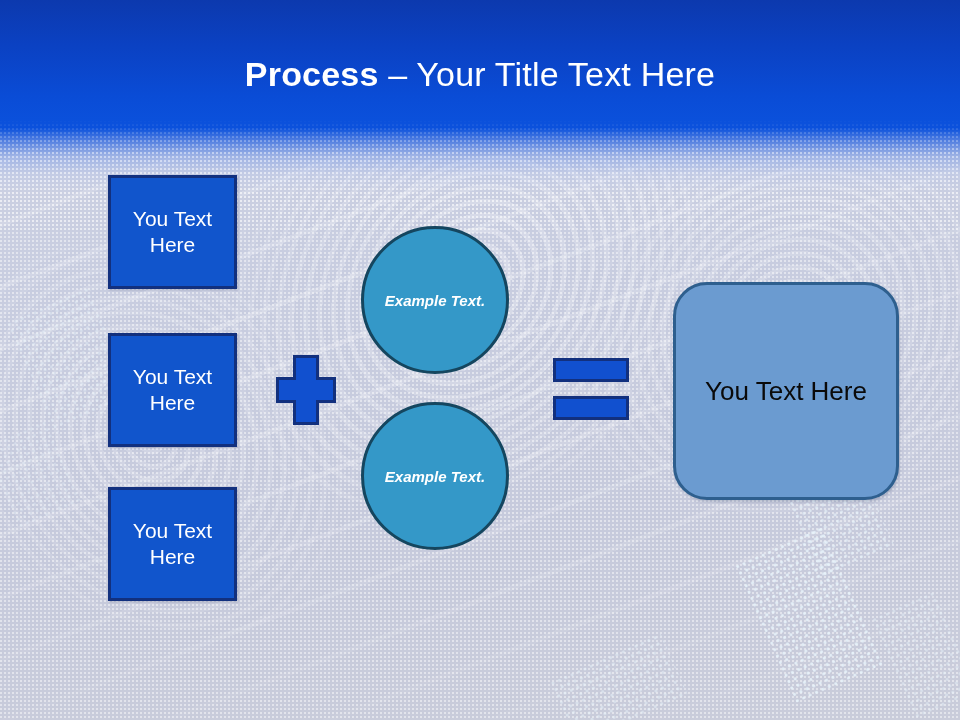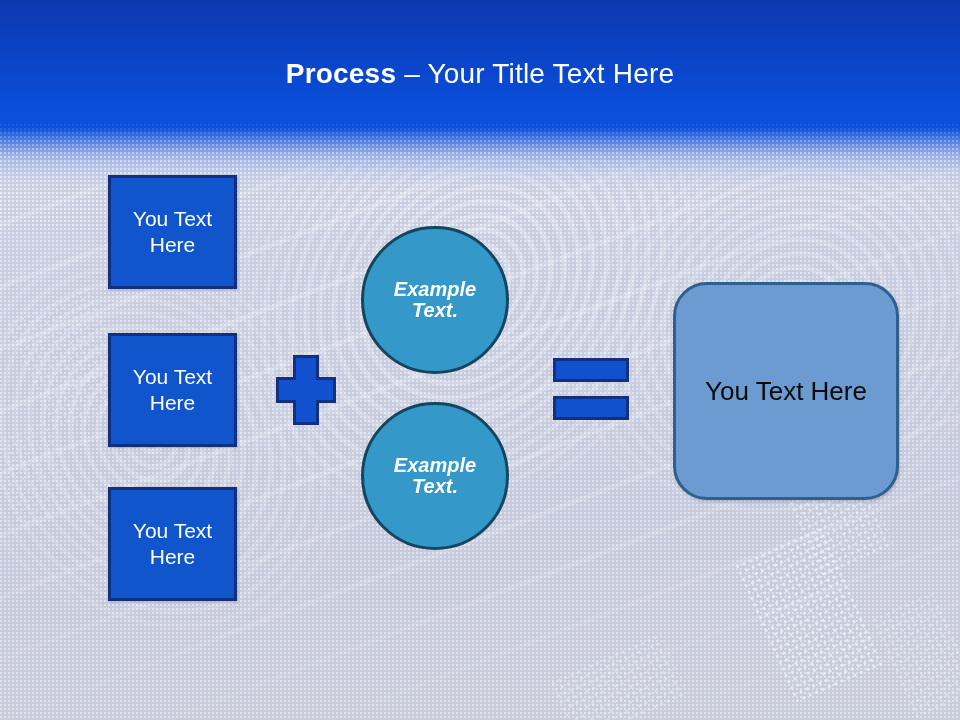--- a/index.html
+++ b/index.html
@@ -133,21 +133,21 @@
     -webkit-mask-image: linear-gradient(to bottom, rgba(0,0,0,0) 0%, rgba(0,0,0,.9) 30%, rgba(0,0,0,.5) 100%);
             mask-image: linear-gradient(to bottom, rgba(0,0,0,0) 0%, rgba(0,0,0,.9) 30%, rgba(0,0,0,.5) 100%);
   }
 
   .slide-title {
     position: absolute;
     left: 0; top: 52px;
     width: 960px;
     text-align: center;
     color: #ffffff;
-    font-size: 28px;
+    font-size: 34px;
     line-height: 44px;
     letter-spacing: .2px;
     white-space: nowrap;
   }
   .slide-title .t-bold { font-weight: 700; }
   .slide-title .t-rest { font-weight: 400; }
 
   
   .blue-box {
     position: absolute;
@@ -203,21 +203,21 @@
     height: 148px;
     border-radius: 50%;
     background: #3498C8;
     border: 3px solid #15465f;
     box-sizing: border-box;
     display: flex;
     align-items: center;
     justify-content: center;
     text-align: center;
     color: #ffffff;
-    font-size: 20px;
+    font-size: 15px;
     line-height: 21px;
     font-weight: 700;
     font-style: italic;
   }
   .circle.c1 { top: 226px; }
   .circle.c2 { top: 402px; }
   .circle span { display: block; width: 110px; }
 
   
   .equals-sign {

